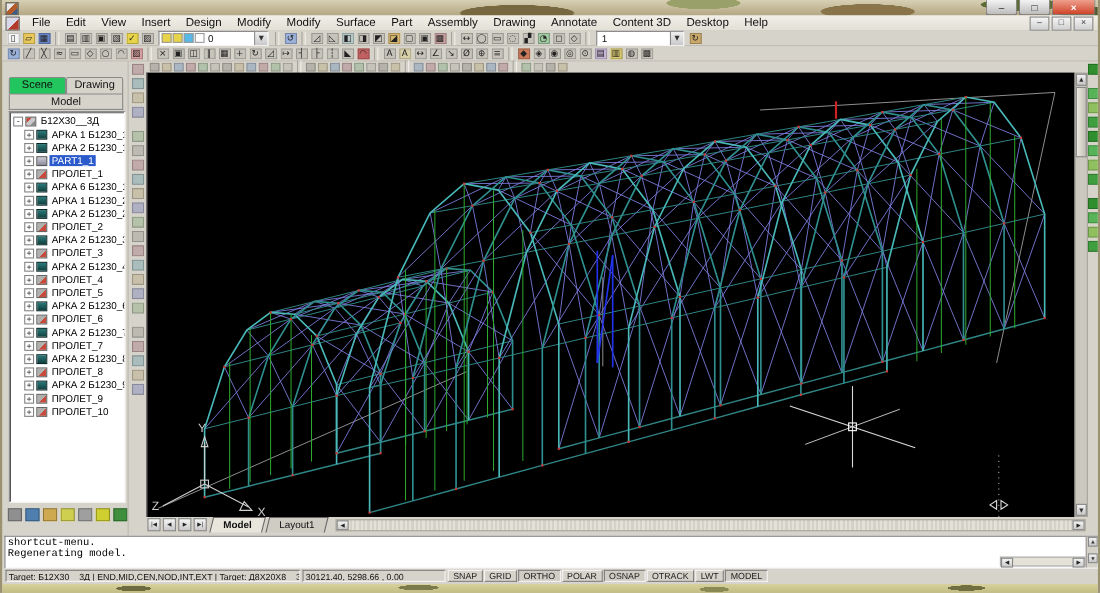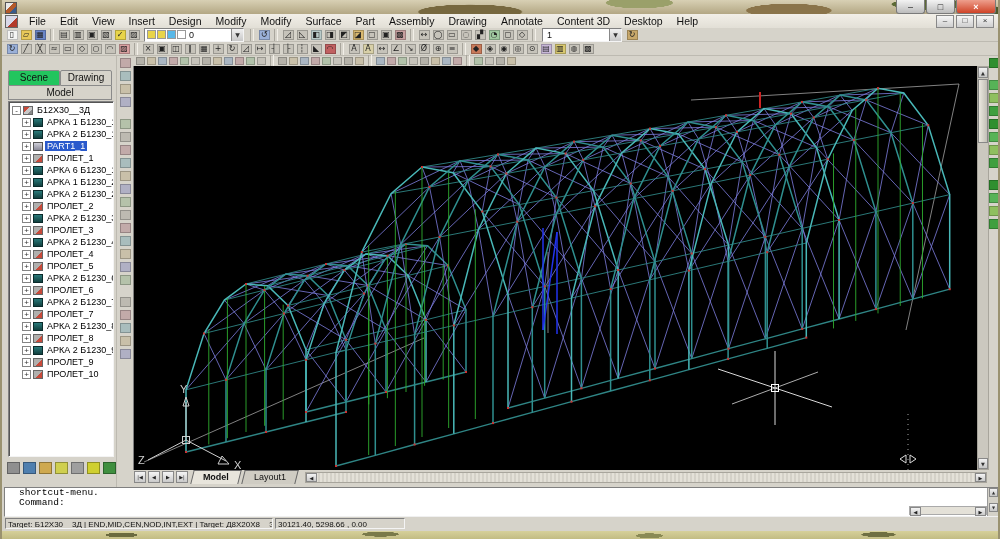--- a/index.html
+++ b/index.html
@@ -87,21 +87,21 @@
   .stab{height:13px;line-height:13px;padding:0 10px;font-size:9px;color:#111;border:1px solid #666;border-bottom:none;
     background:#cfccc3;transform:skewX(-14deg);margin-left:3px;flex:none;}
   .stab span{display:inline-block;transform:skewX(14deg);}
   .stab.active{background:#e8e5dc;font-weight:bold;}
   .hscroll{flex:1;height:11px;margin:0 2px 1px 8px;background:repeating-linear-gradient(90deg,#d4d1c8 0 2px,#e4e1d8 2px 4px);
     border:1px solid #a8a59c;display:flex;justify-content:space-between;box-sizing:border-box;}
   .harr{width:11px;height:9px;background:linear-gradient(#f4f4f4,#cacaca);border:1px solid #888;
     font-family:"DejaVu Sans",sans-serif;font-size:5px;line-height:8px;text-align:center;color:#222;box-sizing:border-box;}
   
   .cmd{position:absolute;left:2px;top:487px;width:996px;height:30px;background:#fff;
-    border:1px solid;border-color:#808080 #f0f0f0 #f0f0f0 #808080;box-sizing:border-box;padding-left:12px;}
+    border:1px solid;border-color:#808080 #f0f0f0 #f0f0f0 #808080;box-sizing:border-box;}
   .cline{font-family:"Liberation Mono",monospace;font-size:9.5px;line-height:9.5px;color:#000;padding-left:2px;white-space:pre;}
   .cvscroll{position:absolute;right:0;top:0;width:11px;height:28px;background:#d4d1c8;border-left:1px solid #999;}
   .cvarr{width:9px;height:9px;margin:0 0 1px 1px;background:linear-gradient(#f2f2f2,#c6c6c6);border:1px solid #888;
     font-family:"DejaVu Sans",sans-serif;font-size:4px;line-height:8px;text-align:center;color:#333;box-sizing:border-box;}
   .chscroll{position:absolute;right:12px;bottom:1px;width:78px;height:9px;display:flex;justify-content:space-between;
     background:#e4e1d8;border:1px solid #aaa;box-sizing:border-box;}
   
   .status{position:absolute;left:0;top:517px;width:100%;height:14px;background:#d6d3ca;font-size:8px;color:#111;}
   .sfield{position:absolute;top:1px;height:11px;line-height:11px;padding:0 2px;overflow:hidden;white-space:nowrap;
     border:1px solid;border-color:#808080 #f4f4f4 #f4f4f4 #808080;box-sizing:border-box;}
@@ -1146,31 +1146,41 @@
       </span>
     <span class="hscroll">
       <span class="harr">◀</span>
       <span class="harr">▶</span>
     </span>
   </div>
 
   <div class="cmd">
     <div id="clines">
         <div class="cline">shortcut-menu.</div>
-        <div class="cline">Command:</div>
+        <div class="cline">Regenerating model.</div>
       </div>
     <div class="cvscroll">
       <div class="cvarr">▲</div>
       <div class="cvarr" style="margin-top:6px">▼</div>
     </div>
     <div class="chscroll">
       <span class="harr">◀</span>
       <span class="harr">▶</span>
     </div>
   </div>
 
   <div class="status">
     <span class="sfield" id="sf1">Target: Б12X30__3Д | END,MID,CEN,NOD,INT,EXT | Target: Д8Х20Х8__ЭСКИЗ</span>
     <span class="sfield" id="sf2">30121.40, 5298.66 , 0.00</span>
+    <span class="toggles" id="toggles">
+        <span class="tgl">SNAP</span>
+        <span class="tgl">GRID</span>
+        <span class="tgl pressed">ORTHO</span>
+        <span class="tgl">POLAR</span>
+        <span class="tgl pressed">OSNAP</span>
+        <span class="tgl">OTRACK</span>
+        <span class="tgl">LWT</span>
+        <span class="tgl pressed">MODEL</span>
+      </span>
   </div>
 
   <div class="desk"></div>
 </div>
 
 </body></html>

